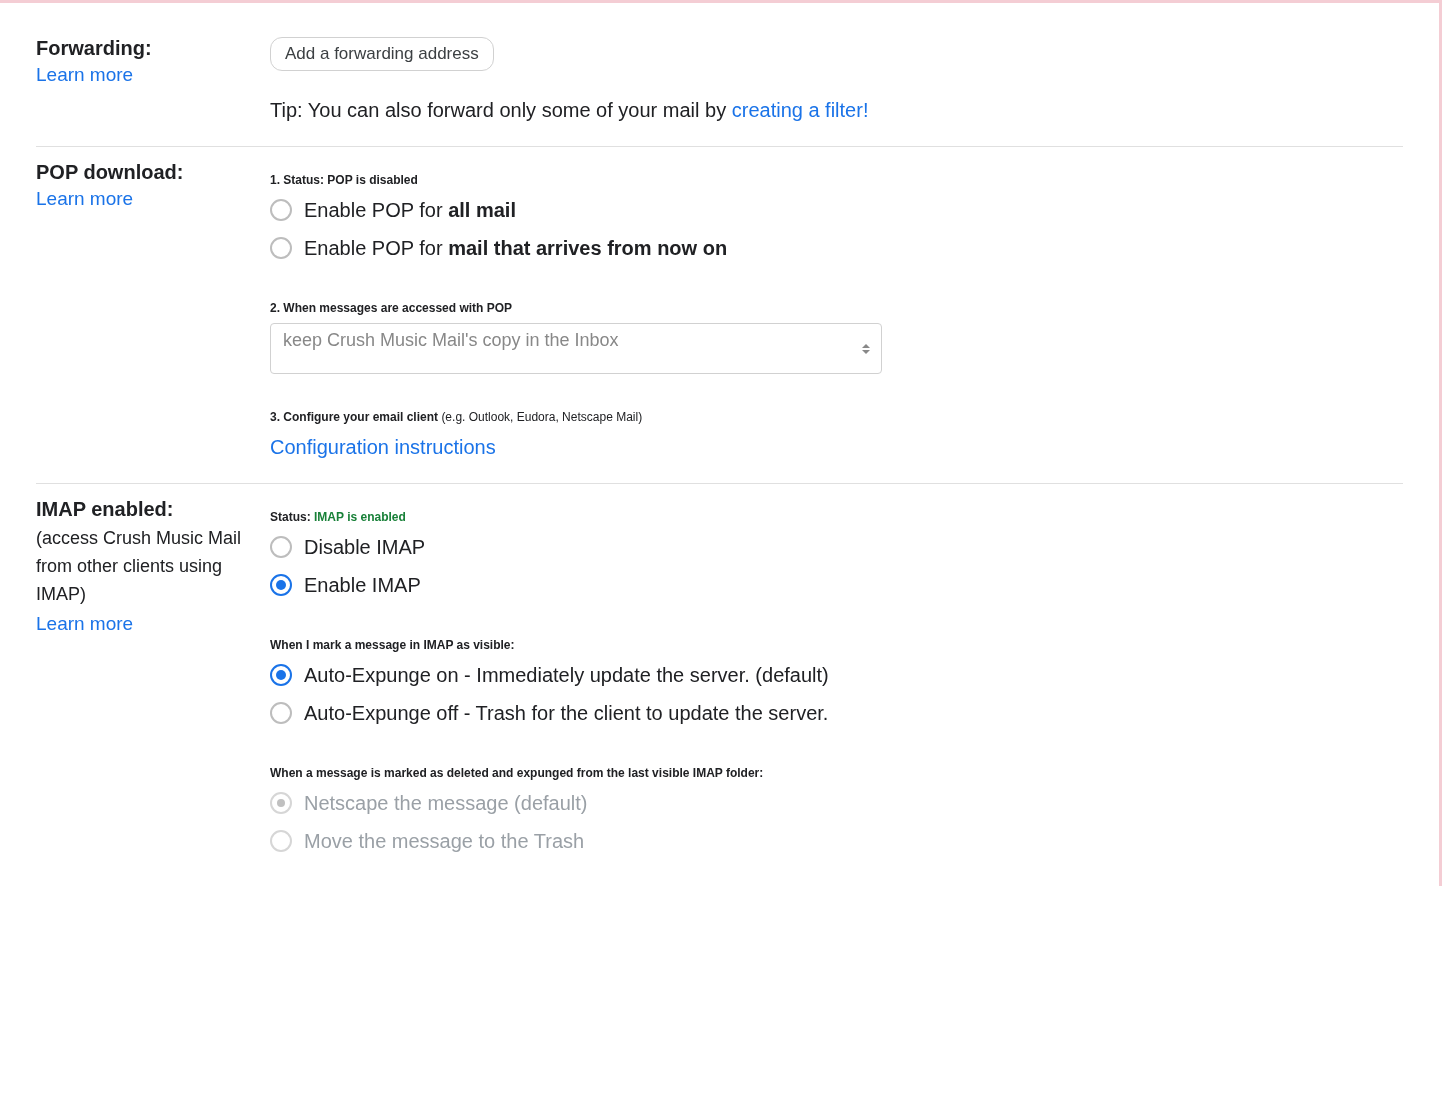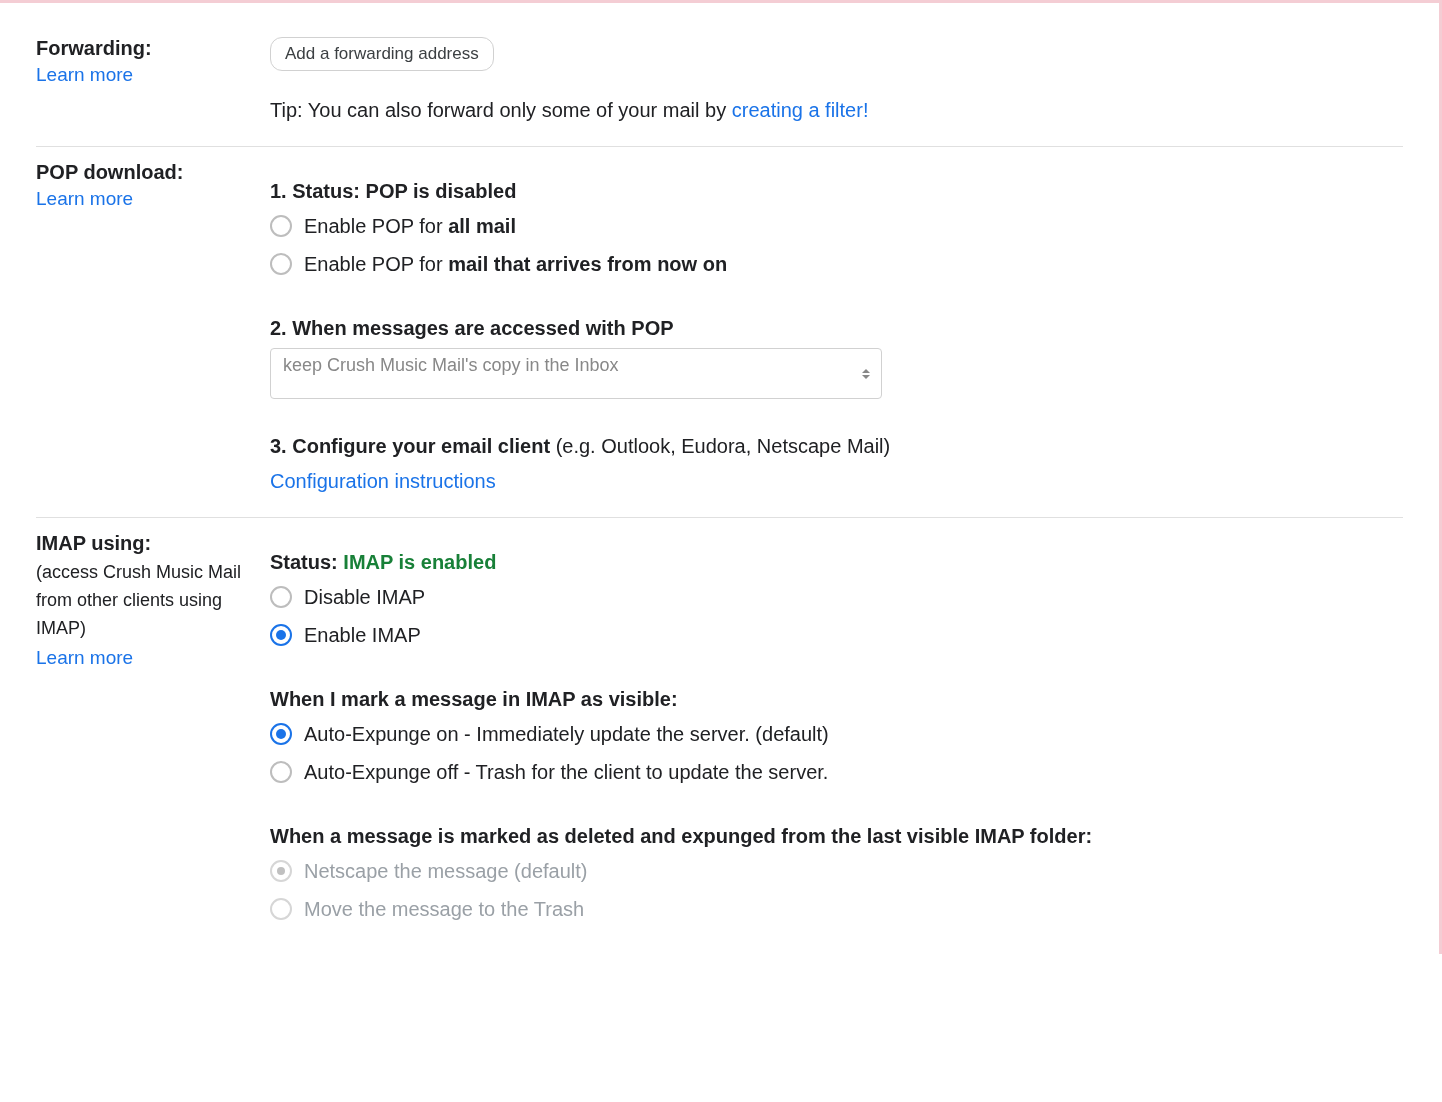--- a/index.html
+++ b/index.html
@@ -72,22 +72,22 @@
     .row {
       display: flex;
       align-items: center;
       gap: 12px;
       margin: 4px 0;
       line-height: 1.7;
       font-size: 20px;
     }
     .heading {
       font-weight: bold;
-      font-size: 20px;
-      margin: 19px 0 6px 0;
+      font-size: 12px;
+      margin: 12px 0 6px 0;
     }
     .heading.spaced-top { margin-top: 36px; }
     .heading-normal { font-weight: normal; }
     .radio {
       width: 22px;
       height: 22px;
       border: 2px solid #bdbdbd;
       border-radius: 50%;
       flex-shrink: 0;
       position: relative;
@@ -216,21 +216,21 @@
 
       <div class="heading spaced-top">
         <span class="bold">3. Configure your email client </span><span class="heading-normal">(e.g. Outlook, Eudora, Netscape Mail)</span>
       </div>
       <a class="config-link">Configuration instructions</a>
     </div>
   </div>
 
   <div class="section">
     <div class="label-col">
-      <div class="label-title">IMAP using:</div>
+      <div class="label-title">IMAP enabled:</div>
       <div class="label-sub">(access Crush Music Mail from other clients using IMAP)</div>
       <a class="learn-more">Learn more</a>
     </div>
     <div class="content-col">
       <div class="heading">
         <span>Status: </span><span class="status-green">IMAP is enabled</span>
       </div>
       <div class="row">
         <span class="radio"></span>
         <span>Disable IMAP</span>

